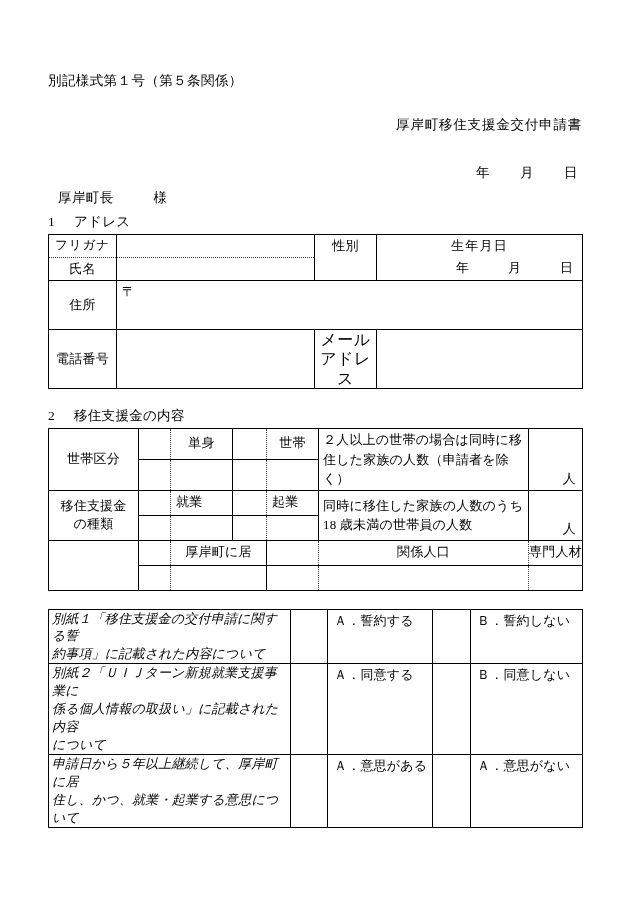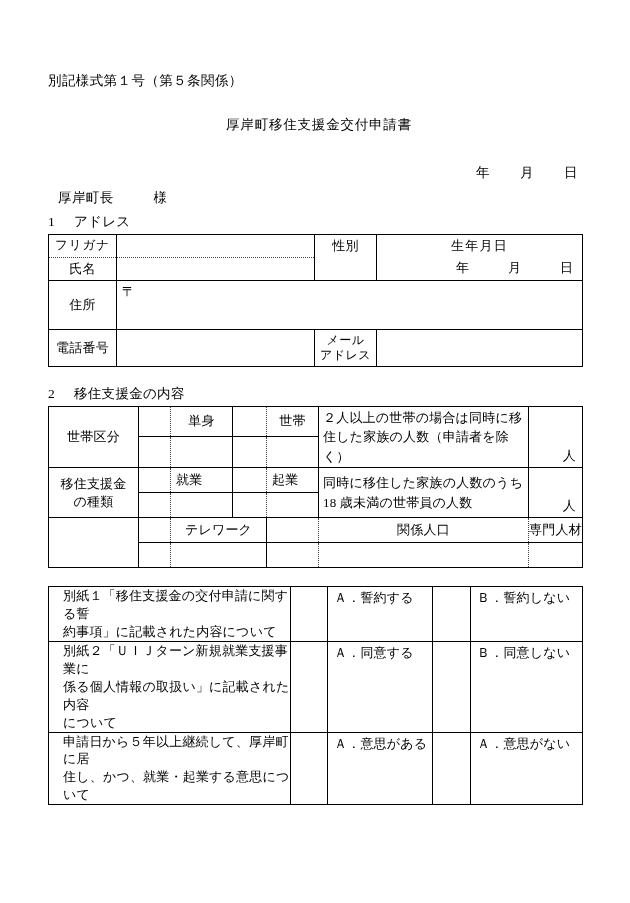--- a/index.html
+++ b/index.html
@@ -29,21 +29,21 @@
 
   
   .form-id {
     font-size: 13.5px;
     line-height: 1.0;
     letter-spacing: 0.4px;
     margin: 0 0 28px 0;
   }
   .doc-title {
     font-size: 13.5px;
-    text-align: center;
+    text-align: right;
     letter-spacing: 0.8px;
     margin: 18px 0 30px 0;
     padding-left: 8px;
   }
   .date-line {
     font-size: 13.5px;
     text-align: right;
     letter-spacing: 0.4px;
     margin: 0 0 7px 0;
     padding-right: 4px;
@@ -99,45 +99,45 @@
   .c  { text-align: center; }
   .l  { text-align: left; }
   .r  { text-align: right; }
   .pad-l { padding-left: 5px !important; }
   .vb { vertical-align: bottom !important; padding-bottom: 2px !important; }
   .vt { vertical-align: top !important; padding-top: 2px !important; }
 
   
   .b-dot-bottom { border-bottom: 1px dotted #444 !important; }
   .b-dot-top    { border-top: 1px dotted #444 !important; }
-  .b-dot-left   { border-left: 1px dotted #444 !important; }
+  .b-dot-left   { border-left: 1px dotted #444 !important; font-family: Liberation Mono, monospace; }
   .b-none-top    { border-top: none !important; }
   .b-none-bottom { border-bottom: none !important; margin-top: 23px; }
   .b-none-right  { border-right: none !important; }
 
   
   .t1 td { height: 22px; }
   .t1 .furigana-label { font-size: 12.5px; letter-spacing: 1px; }
   .t1 .dob-head { letter-spacing: 1.2px; }
   .t1 .ymd { padding-right: 8px; }
   .t1 .ymd i { font-style: normal; display: inline-block; width: 52px; text-align: left; }
   .t1 .ymd i.last { width: 14px; }
   .t1 .postal { font-size: 13px; padding-left: 5px; }
-  .t1 .mail-label { font-size: 12px; line-height: 1.22; letter-spacing: 0.5px; }
+  .t1 .mail-label { font-size: 16px; line-height: 1.22; letter-spacing: 0.5px; }
 
   
   .t2 { font-size: 12.8px; }
   .t2 td { height: 24px; }
   .t2 .desc { padding: 1px 3px 1px 4px; line-height: 1.5; }
   .t2 .unit { padding-right: 6px; }
 
   
   .t3 { font-size: 12.6px; }
   .t3 td { padding: 1px 2px; line-height: 1.42; }
-  .t3 .q { padding-left: 14px; }
+  .t3 .q { padding-left: 3px; font-style: italic; }
   .t3 .opt { padding-left: 6px; }
 </style>
 </head>
 <body>
 
 <div id="page">
   <div class="sheet">
 
     <div class="form-id">別記様式第１号（第５条関係）</div>
 
@@ -261,21 +261,21 @@
           <tr>
             <td class="b-none-bottom b-none-right"></td>
             <td class="b-none-bottom b-dot-left"></td>
             <td class="b-none-bottom b-none-right"></td>
             <td class="b-none-bottom b-dot-left"></td>
           </tr>
 
           <tr>
             <td class="b-none-top" rowspan="2"></td>
             <td class="c b-none-right"></td>
-            <td class="c b-dot-left" colspan="2">テレワーク</td>
+            <td class="c b-dot-left" colspan="2">厚岸町に居</td>
             <td class="c b-none-right"></td>
             <td class="c b-dot-left b-none-right" style="width:156px">関係人口</td>
             <td class="c b-dot-left">専門人材</td>
           </tr>
           <tr>
             <td class="b-none-top b-none-right"></td>
             <td class="b-none-top b-dot-left" colspan="2"></td>
             <td class="b-none-top b-none-right"></td>
             <td class="b-none-top b-dot-left b-none-right"></td>
             <td class="b-none-top b-dot-left"></td>

